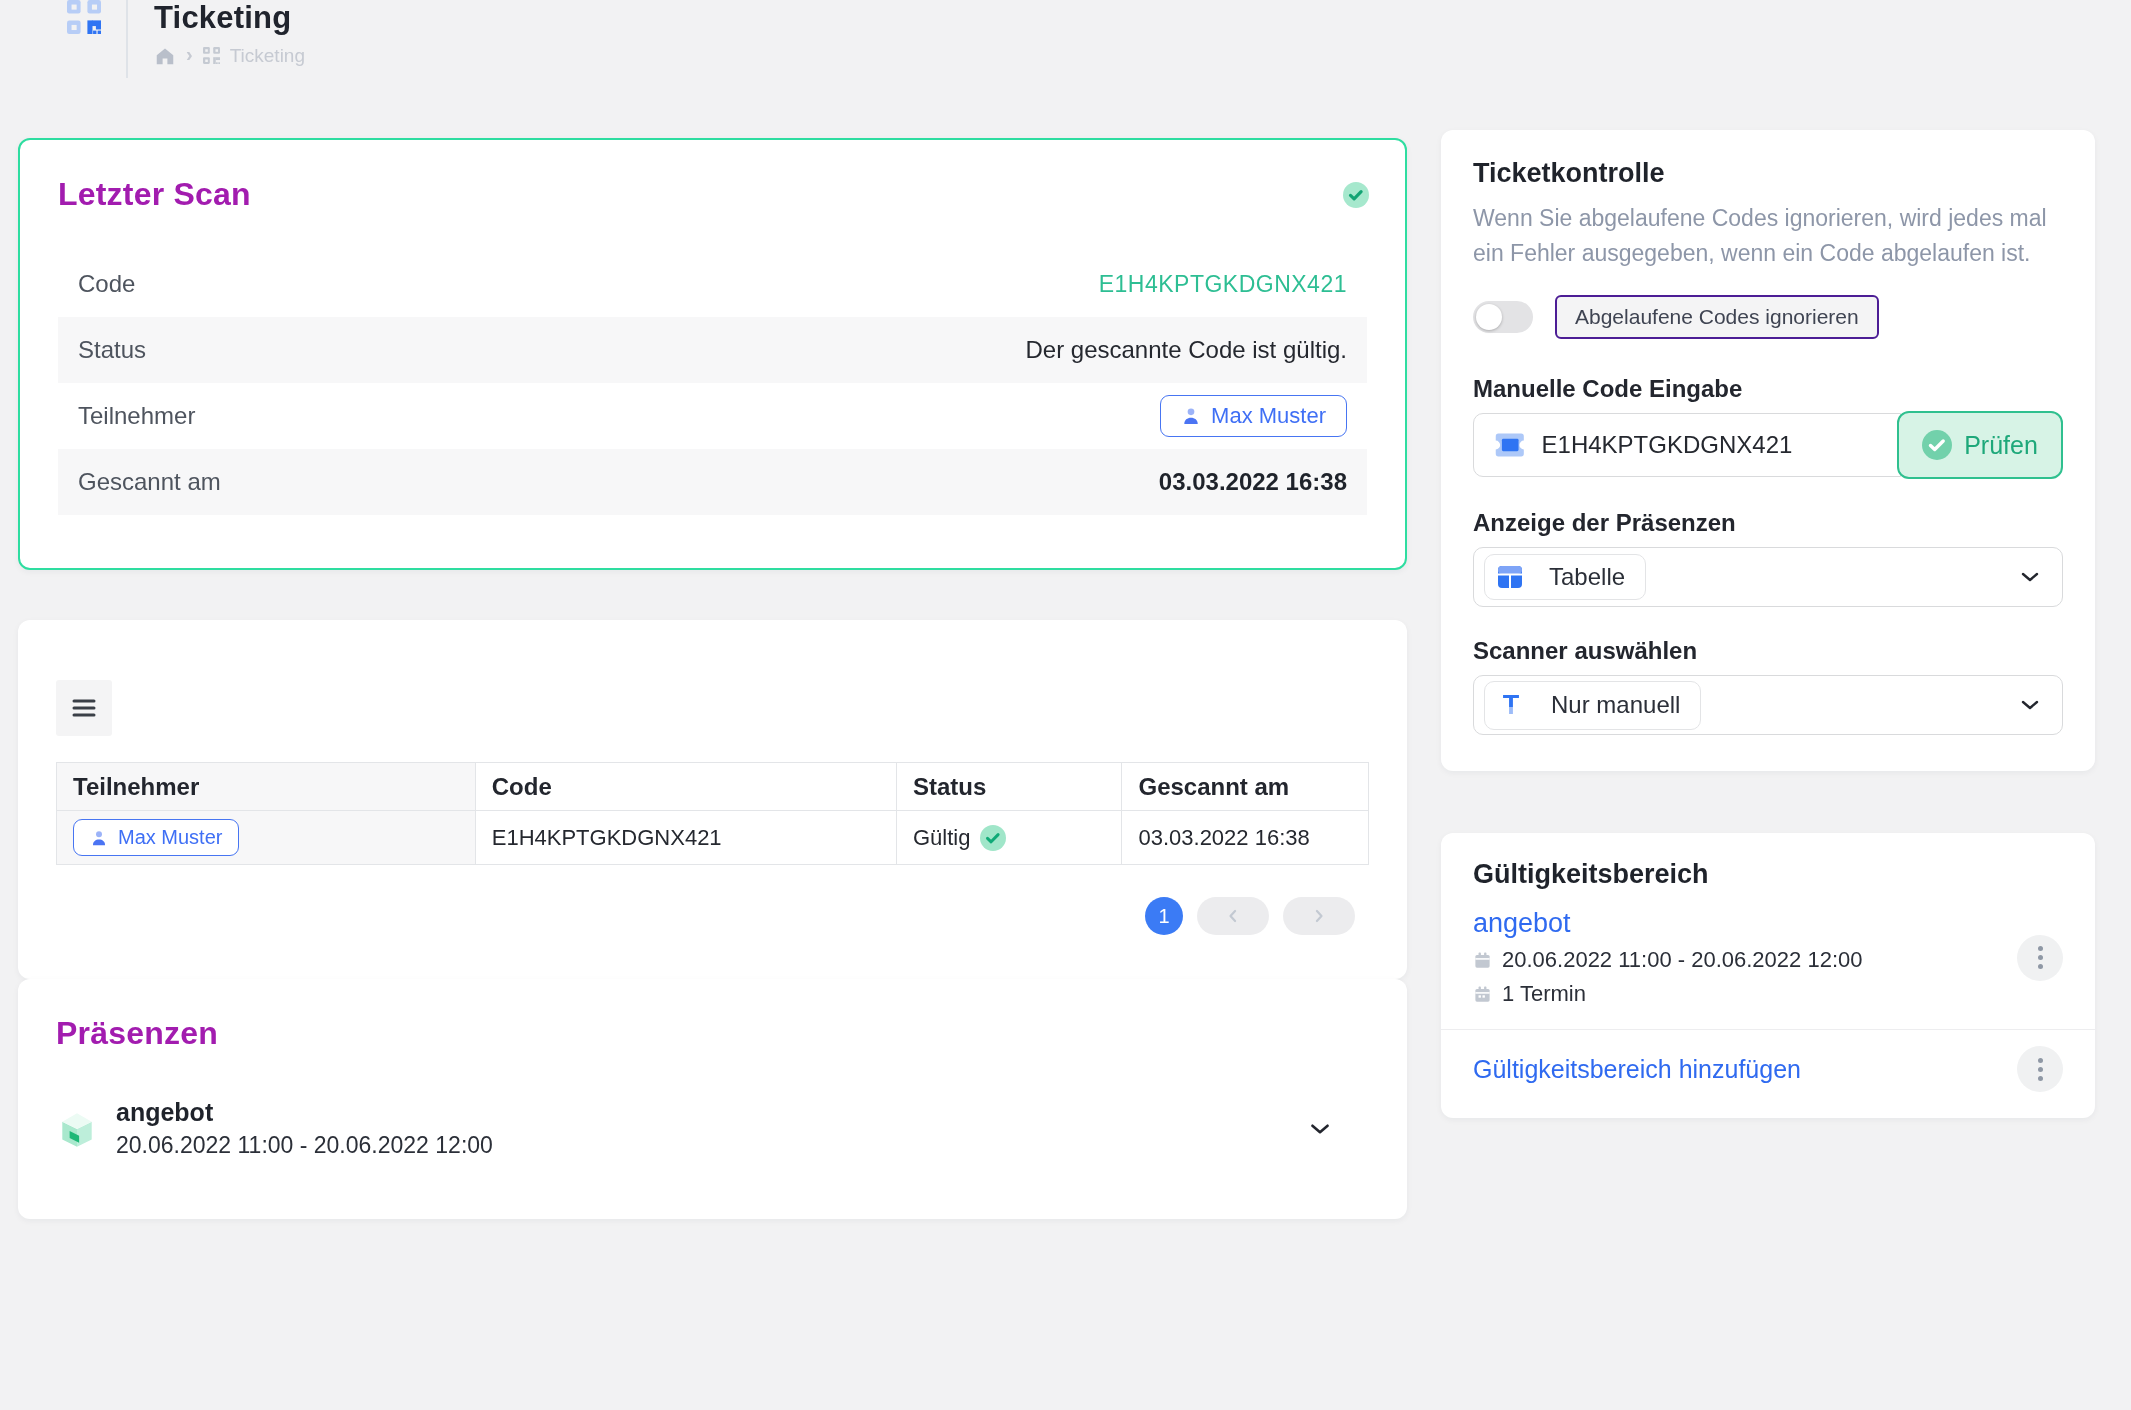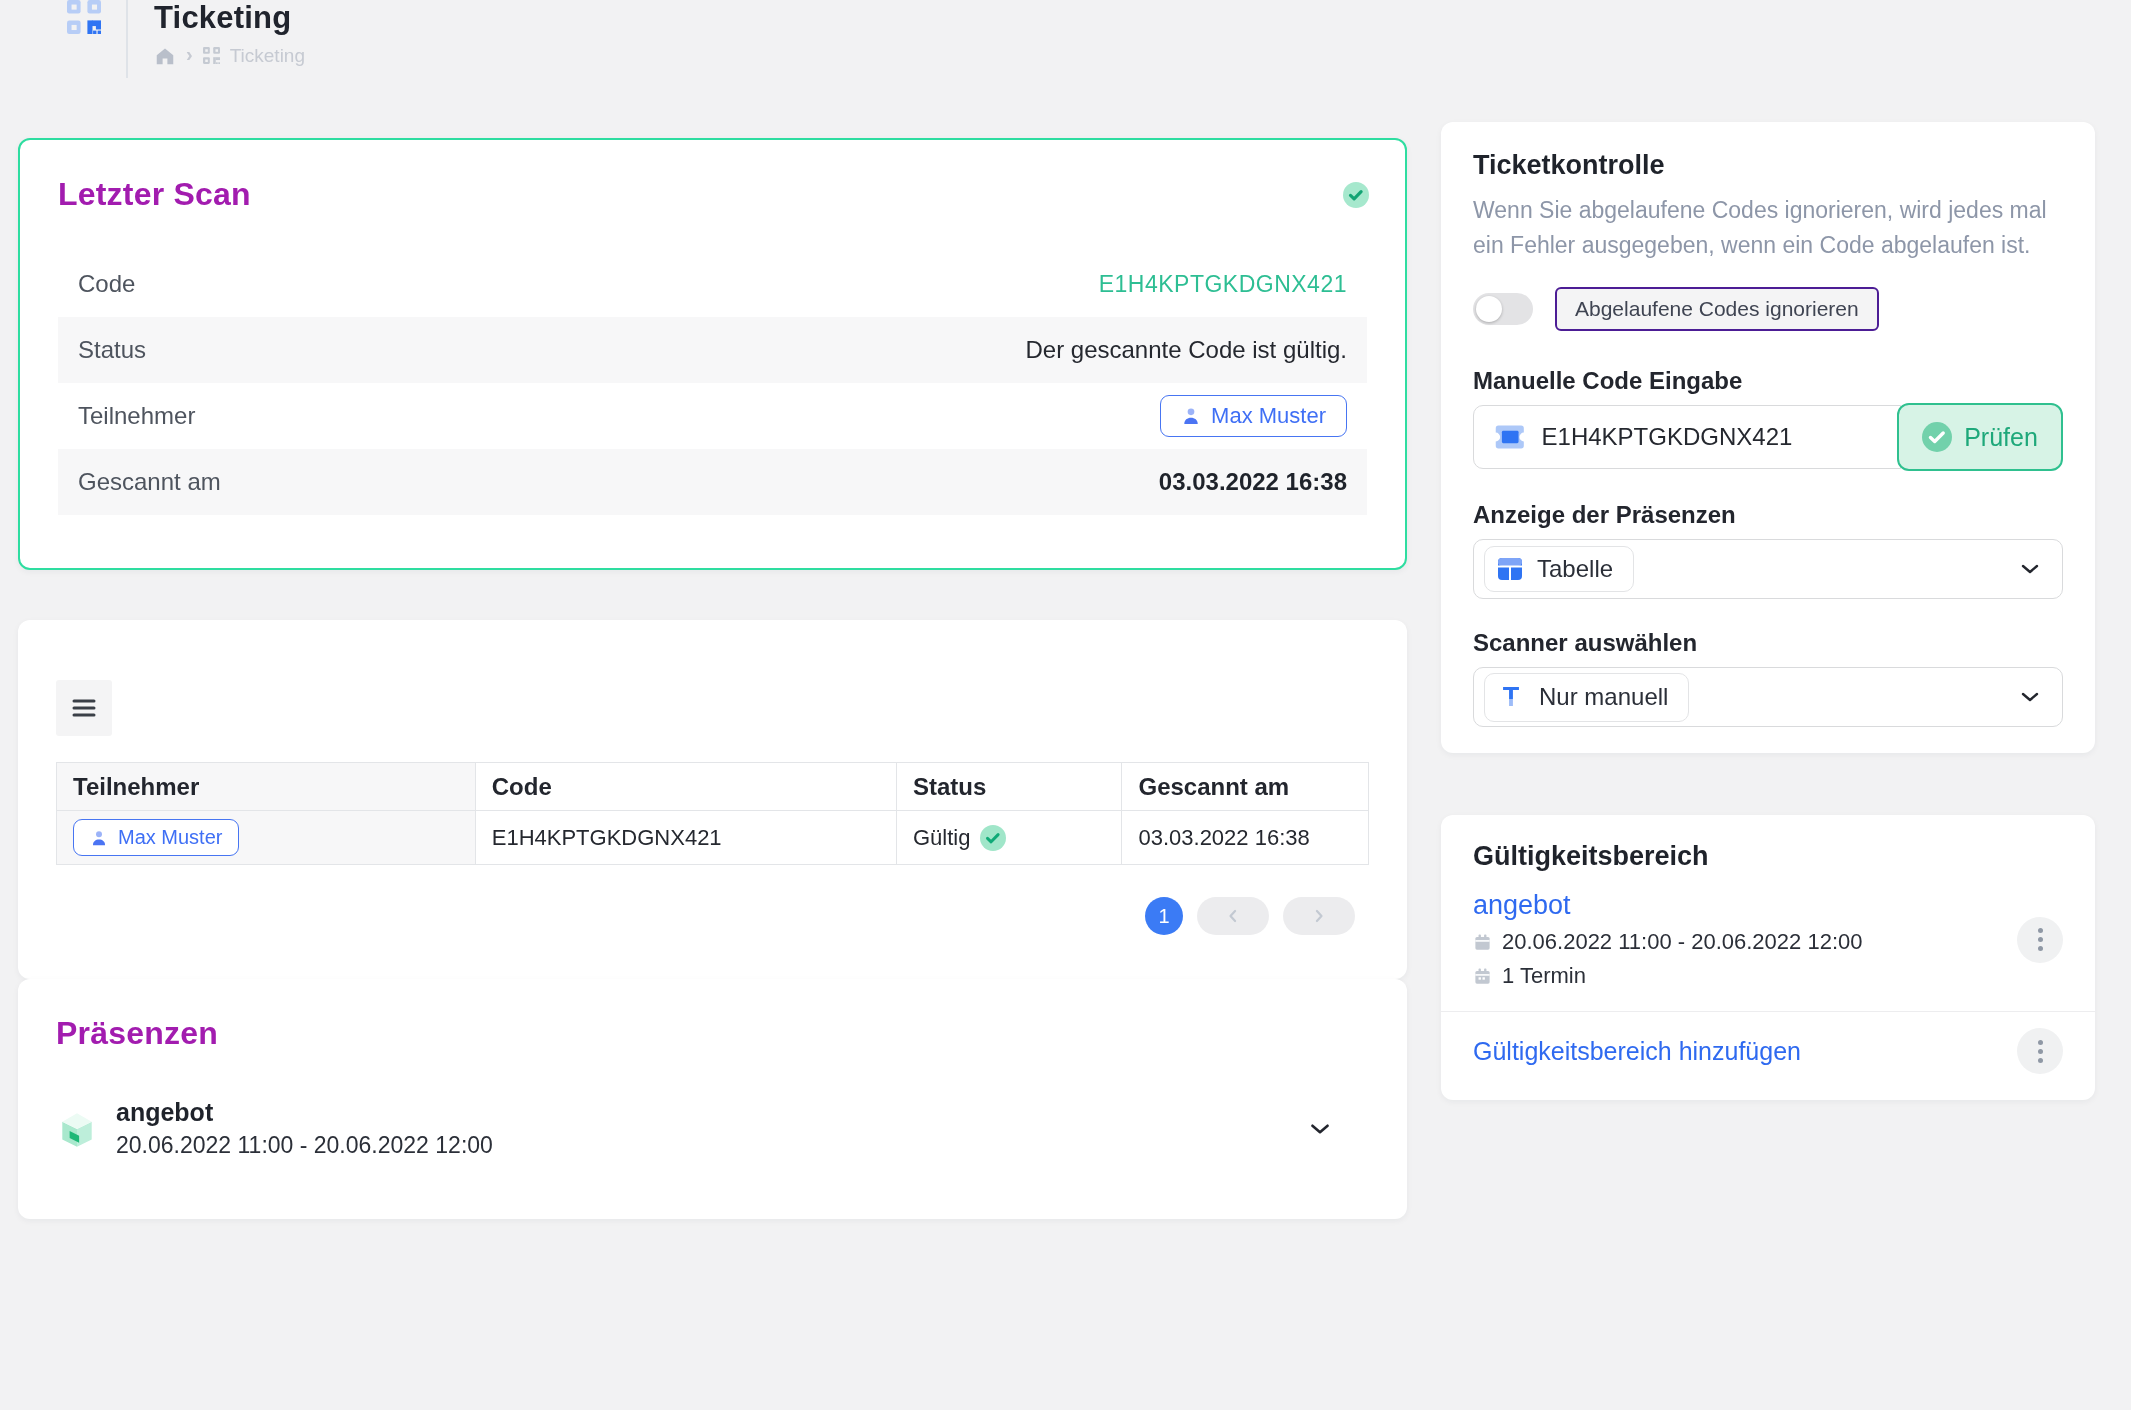--- a/index.html
+++ b/index.html
@@ -55,42 +55,42 @@
   .pager-pill { width:72px; height:38px; border-radius:19px; background:#ececee; border:none;
     display:flex; align-items:center; justify-content:center; cursor:pointer; }
   
   .card-praesenzen { padding:36px 38px; min-height:240px; }
   .presence-row { display:flex; align-items:center; margin-top:46px; }
   .presence-texts { margin-left:18px; }
   .presence-name { font-size:25px; font-weight:600; color:#1f232b; }
   .presence-date { font-size:23px; font-weight:500; color:#2b2f38; margin-top:5px; }
   .presence-chevron { margin-left:auto; margin-right:36px; cursor:pointer; display:flex; }
   
-  .card-control { margin-top:16px; padding:28px 32px 26px 32px; }
+  .card-control { margin-top:24px; padding:28px 32px 36px 32px; }
   .card-control h2, .card-validity h2 { font-size:27px; font-weight:600; color:#1f232b; }
   .control-desc { margin-top:12px; font-size:23px; line-height:35px; color:#8d96a8; }
   .toggle-row { display:flex; align-items:center; gap:22px; margin-top:24px; }
   .toggle { width:60px; height:32px; border-radius:16px; background:#e3e3e5; position:relative; cursor:pointer; flex:none; }
   .toggle .knob { position:absolute; top:3px; left:3px; width:26px; height:26px; border-radius:50%; background:#fff;
     box-shadow:0 1px 3px rgba(0,0,0,.25); }
   .ghost-btn { background:#f4f4f5; border:2px solid #4c1d95; border-radius:6px; padding:8px 18px;
     font-size:21px; font-weight:500; color:#3f4452; cursor:pointer; font-family:inherit; }
   .manual-label { margin-top:36px; }
   .code-entry { display:flex; margin-top:10px; }
   .code-input-wrap { flex:1; display:flex; align-items:center; gap:16px; border:1px solid #d9dadc;
     border-radius:10px 0 0 10px; background:#fff; height:64px; padding:0 20px; }
   .code-input-wrap input { border:none; outline:none; font-size:24px; font-weight:500; color:#25282f;
     font-family:inherit; width:100%; background:transparent; }
   .check-btn { width:166px; height:68px; margin:-2px 0 0 -4px; background:#d7f3e6; border:2px solid #2fc08f;
     border-radius:12px; display:flex; align-items:center; justify-content:center; gap:12px;
     font-size:25px; font-weight:500; color:#1ea87a; cursor:pointer; font-family:inherit; }
   .select-label { margin-top:30px; }
   .select-box { margin-top:10px; height:60px; border:1px solid #d9dadc; border-radius:10px; background:#fff;
     display:flex; align-items:center; padding:0 20px 0 10px; cursor:pointer; }
-  .select-chip { display:flex; align-items:center; gap:14px; border:1px solid #e3e4e6; border-radius:10px;
+  .select-chip { display:flex; align-items:center; gap:26px; border:1px solid #e3e4e6; border-radius:10px;
     padding:8px 20px 8px 12px; background:#fff; }
   .select-chip .chip-label { font-size:24px; font-weight:500; color:#2b2f38; }
   .select-box .chev { margin-left:auto; display:flex; }
   .t-glyph { font-size:27px; font-weight:700; color:#2f74f3; width:28px; text-align:center;
     background:linear-gradient(#2f74f3 55%,#9dbcf8 55%); -webkit-background-clip:text; background-clip:text; -webkit-text-fill-color:transparent; }
   
   .card-validity { margin-top:62px; padding:26px 32px 16px 32px; }
   .validity-entry { display:flex; align-items:center; margin-top:18px; }
   .entry-texts { }
   .entry-name { font-size:27px; font-weight:500; color:#2f6af0; cursor:pointer; }

